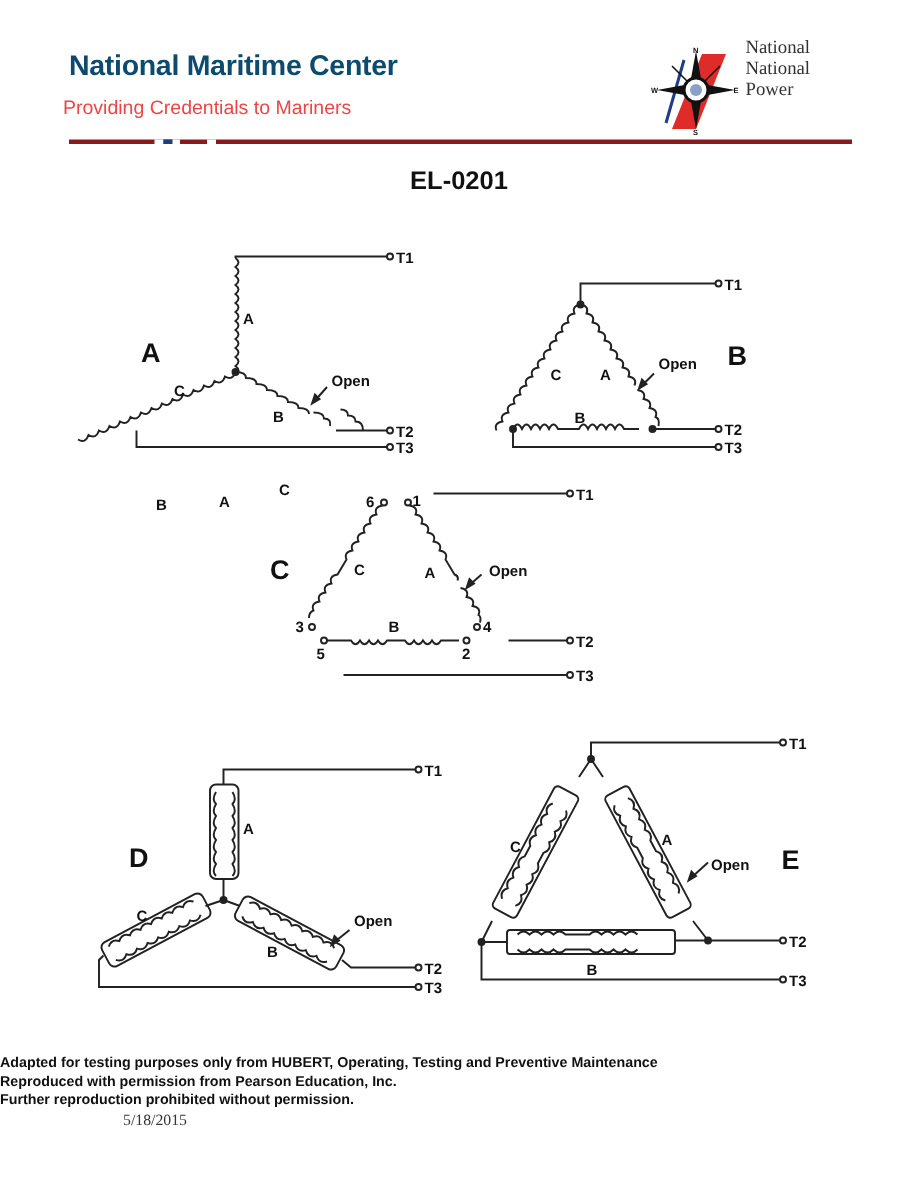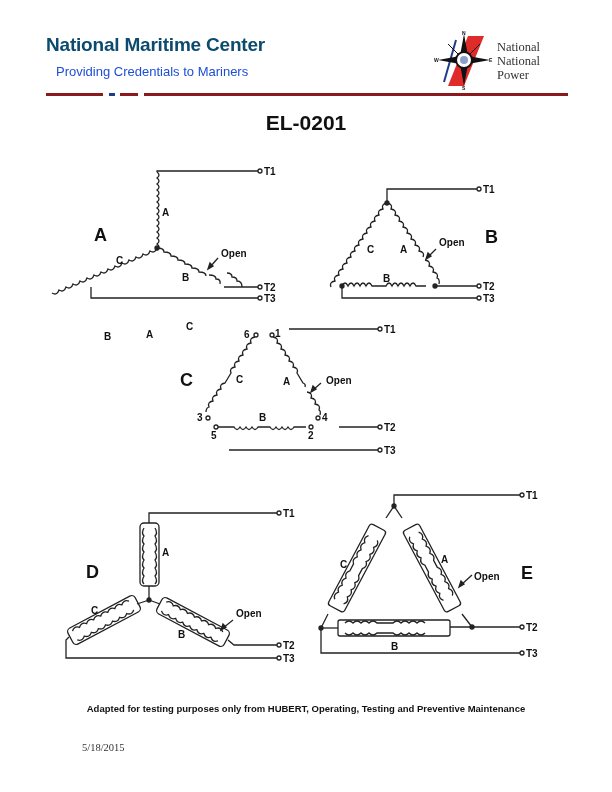--- a/index.html
+++ b/index.html
@@ -1,24 +1,24 @@
 <!DOCTYPE html>
 <html><head>
 <meta charset="utf-8">
 <style>
   html, body { margin: 0; padding: 0; background: #ffffff; }
   body { width: 612px; height: 792px; position: relative; overflow: hidden; font-family: "Liberation Sans", sans-serif; color: #111; }
   .abs { position: absolute; }
   .hdr-title { left: 46px; top: 34px; font-size: 19px; font-weight: bold; color: #0c4a6e; letter-spacing: -0.2px; }
-  .hdr-sub { left: 56px; top: 64px; font-size: 13px; color: #1d4ed8; }
-  .logo-text { left: 497px; top: 40px; font-family: "Liberation Serif", serif; font-size: 12.5px; line-height: 14px; color: #333; }
+  .hdr-sub { left: 42px; top: 64px; font-size: 13px; color: #ef4444; }
+  .logo-text { left: 497px; top: 24px; font-family: "Liberation Serif", serif; font-size: 12.5px; line-height: 14px; color: #333; }
   .rule { left: 46px; top: 93px; width: 522px; height: 3px; background: #8b1a1f; }
   .rule-gap { top: 93px; height: 3px; background: #fff; }
-  .doc-title { left: 0; width: 612px; top: 111px; text-align: center; font-size: 21px; font-weight: bold; }
-  .footer { left: 0; width: 612px; top: 703px; text-align: center; font-size: 9.5px; font-weight: bold; line-height: 12.5px; }
+  .doc-title { left: 0; width: 612px; top: 111px; text-align: center; font-size: 17px; font-weight: bold; }
+  .footer { left: 0; width: 612px; top: 703px; text-align: left; font-size: 9.5px; font-weight: bold; line-height: 12.5px; }
   .date { left: 40px; top: 742px; font-family: "Liberation Serif", serif; font-size: 10.5px; color: #333; padding-left: 42px; }
   svg text { font-family: "Liberation Sans", sans-serif; font-weight: bold; fill: #111; }
 </style>
 </head>
 <body>
 
 <div class="abs hdr-title">National Maritime Center</div>
 <div class="abs hdr-sub">Providing Credentials to Mariners</div>
 
 <div class="abs" style="left:434px; top:30px; width:60px; height:60px;">
@@ -241,14 +241,16 @@
   <text x="441" y="563" font-size="10">A</text>
   <text x="391" y="650" font-size="10">B</text>
   <text x="474" y="580" font-size="10">Open</text>
   <text x="526" y="499" font-size="10">T1</text>
   <text x="526" y="631" font-size="10">T2</text>
   <text x="526" y="657" font-size="10">T3</text>
 </svg>
 
 <div class="abs footer">
   <div>Adapted for testing purposes only from HUBERT, Operating, Testing and Preventive Maintenance</div>
+  <div>Reproduced with permission from Pearson Education, Inc.</div>
+  <div>Further reproduction prohibited without permission.</div>
 </div>
 <div class="abs date">5/18/2015</div>
 
 </body></html>

